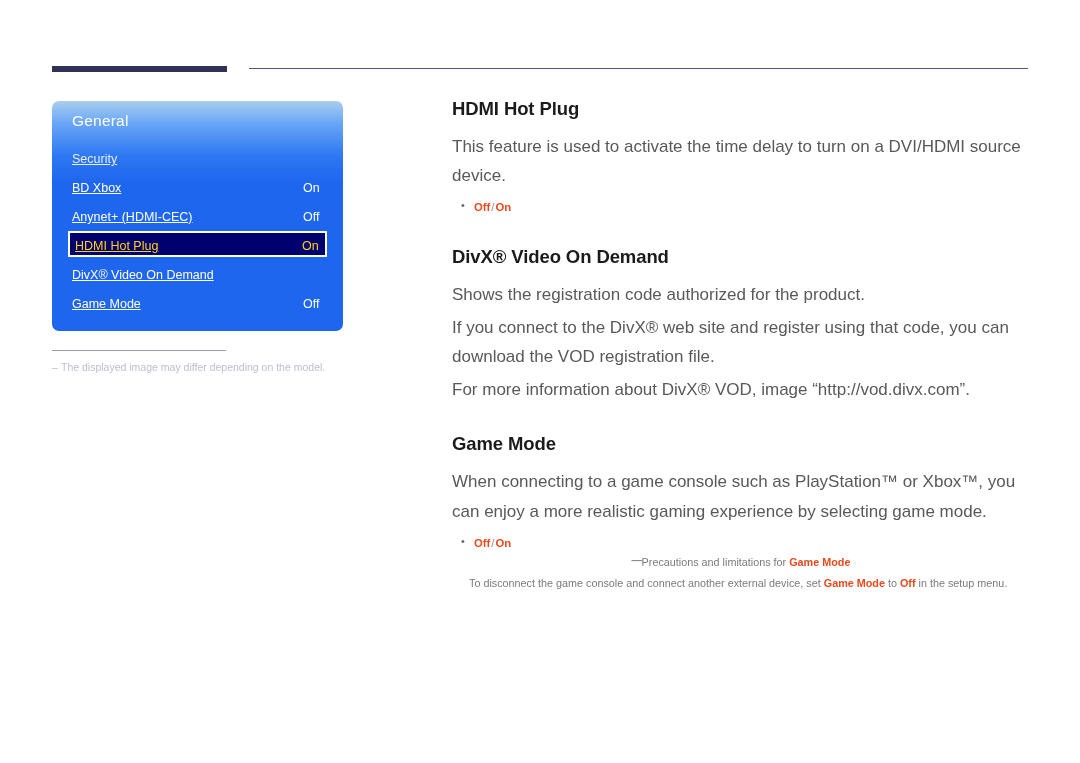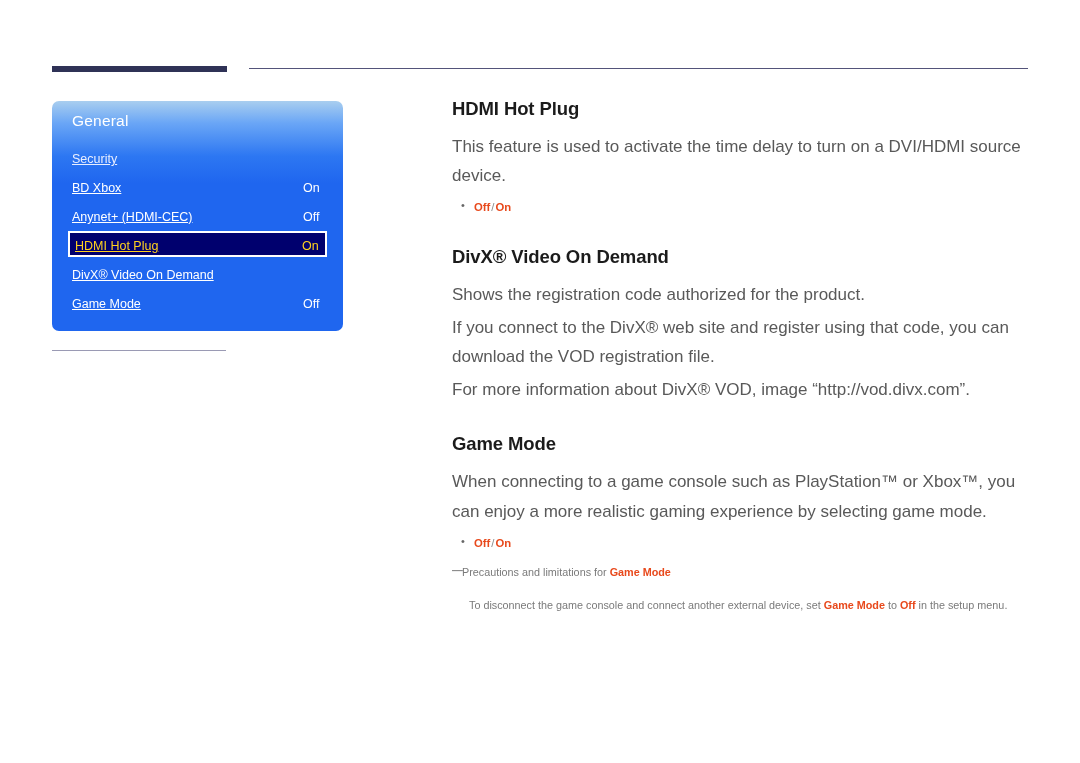--- a/index.html
+++ b/index.html
@@ -187,38 +187,39 @@
     color: #e8491c;
     font-weight: bold;
   }
   .opt-sep {
     color: #8a8a8a;
     font-weight: normal;
     padding: 0 1px;
   }
 
   .precaution {
-    margin-top: 10px;
+    margin-top: 0;
     font-size: 10.8px;
     color: #7a7a7a;
     line-height: 1.6;
+    text-align: center;
   }
   .precaution .pdash {
     display: inline-block;
     width: 10px;
     color: #8a8a8a;
     font-weight: bold;
     vertical-align: 2px;
   }
   .precaution .hl {
     color: #e8491c;
     font-weight: bold;
   }
   .precaution-sub {
-    margin-top: 16px;
+    margin-top: 4px;
     margin-left: 17px;
     font-size: 10.8px;
     color: #7a7a7a;
     line-height: 1.6;
   }
   .precaution-sub .hl {
     color: #e8491c;
     font-weight: bold;
   }
 </style>
@@ -261,20 +262,23 @@
 
     <div class="osd-row" style="top:193px;">
       <span class="row-label">Game Mode</span>
       <span class="row-value">Off</span>
     </div>
 
   </div>
 
   <div class="note-block" style="left:0; top:249px;">
     <div class="note-rule"></div>
+    <div class="note-text">
+      <span class="note-dash">–</span><span>The displayed image may differ depending on the model.</span>
+    </div>
   </div>
 
 </div>
 
 <div class="right-col">
 
   <h1 class="section-head">HDMI Hot Plug</h1>
   <p class="body-text">This feature is used to activate the time delay to turn on a DVI/HDMI source device.</p>
   <ul class="opt-list">
     <li>

